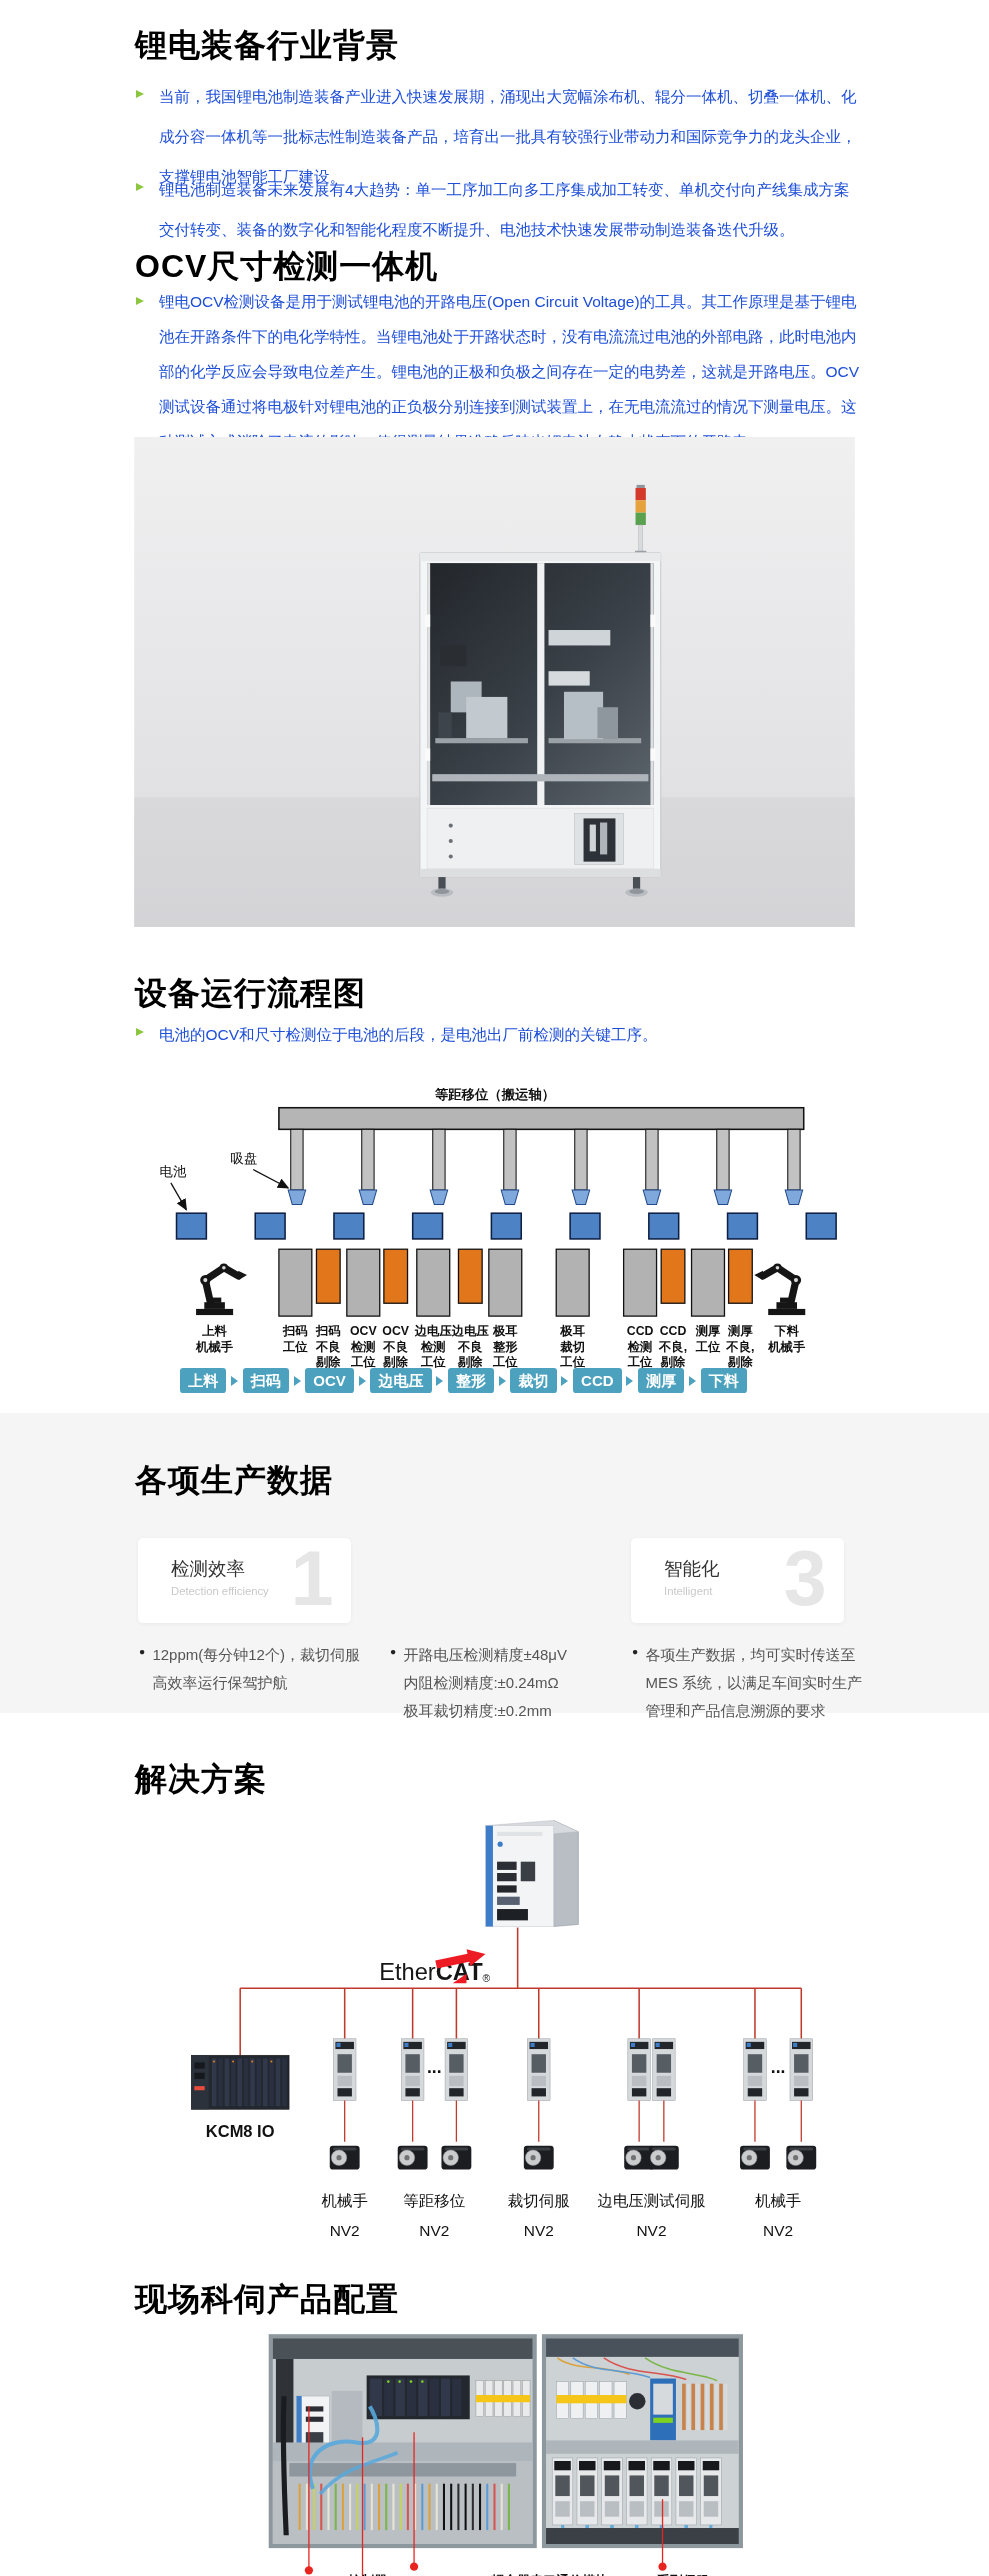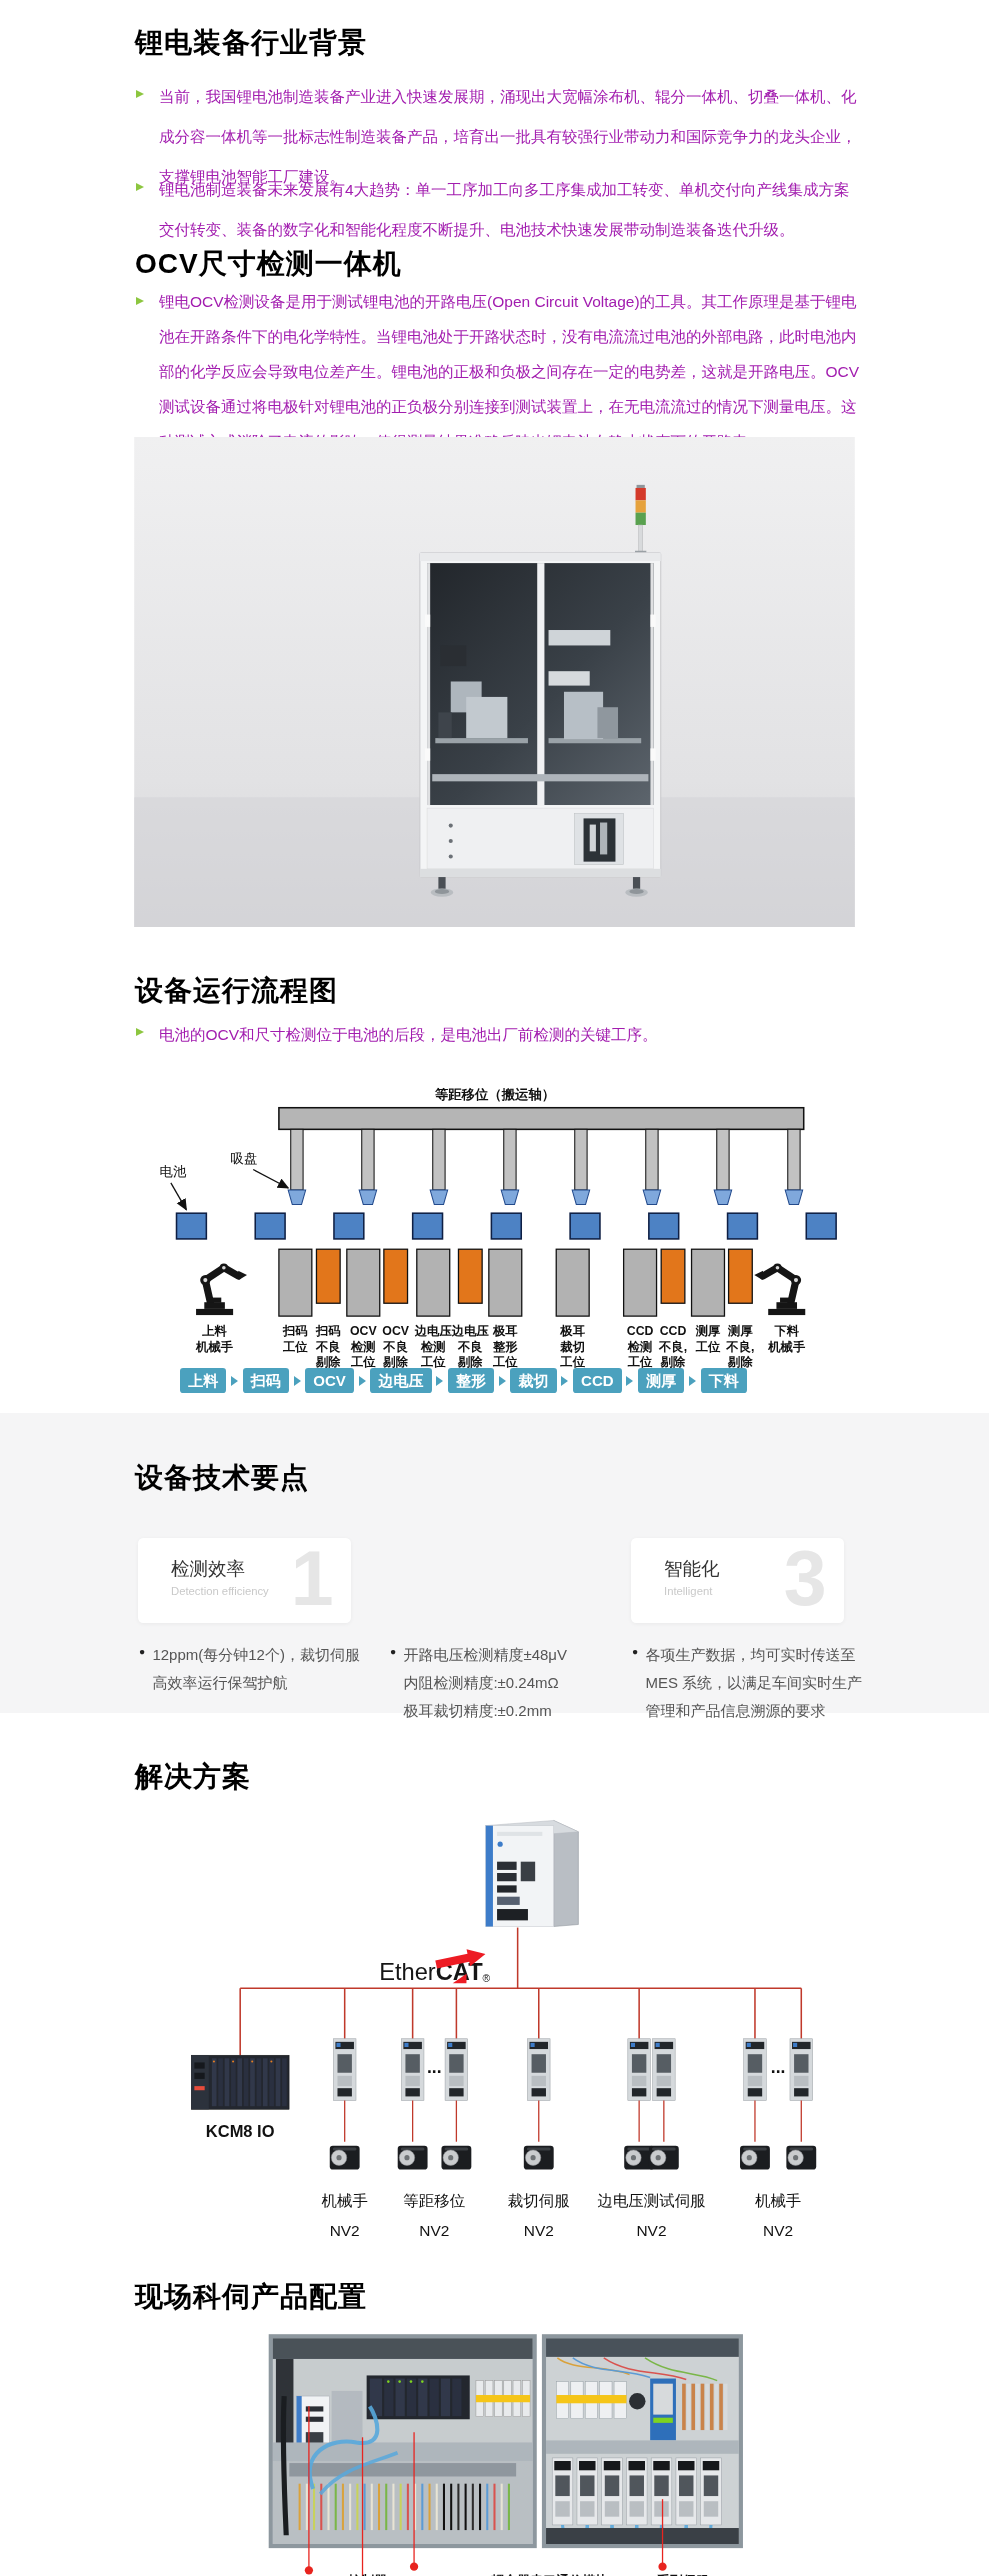--- a/index.html
+++ b/index.html
@@ -1,31 +1,31 @@
 <!DOCTYPE html>
 <html style="font-size:8.2px"><head>
 <meta charset="utf-8">
 <style>
   html,body{margin:0;padding:0;background:#fff;}
   .page{position:relative;width:990px;height:3289px;background:#ffffff;overflow:hidden;
         font-family:"Liberation Sans","DejaVu Sans",sans-serif;}
   .band{position:absolute;left:0;width:990px;background:#f5f5f6;}
   #band-tech{top:1413px;height:300px;}
-  .sec-title{position:absolute;left:135px;margin:0;font-size:28px;font-weight:900;color:#000;
+  .sec-title{position:absolute;left:135px;margin:0;font-size:32px;font-weight:900;color:#000;
              letter-spacing:1px;line-height:1.15;}
   #t-industry{top:27px;}
   #t-ocv{top:248px;}
   #t-flow{top:975px;}
   #t-tech{top:1462px;}
   #t-sol{top:1761px;}
   #t-cfg{top:2281px;}
   .bullet{position:absolute;left:136px;width:726px;}
   .tri{position:absolute;left:0;top:13.4px;width:0;height:0;
        border-left:8.8px solid #8CC63F;border-top:4.6px solid transparent;border-bottom:4.6px solid transparent;}
-  .ptext{margin:0 0 0 23px;font-size:15.5px;line-height:40px;color:#a21caf;}
+  .ptext{margin:0 0 0 23px;font-size:15.5px;line-height:40px;color:#1d4ed8;}
   .b-ind-1{top:77px;}
   .b-ind-2{top:170px;}
   .b-ocv{top:284px;}
   .b-ocv .ptext{line-height:35px;}
   .b-flow{top:1024px;}
   .b-flow .tri{top:4.1px;}
   .b-flow .ptext{line-height:21.6px;}
   
   #machine-photo{position:absolute;left:134px;top:437px;width:721px;height:490px;}
   
@@ -271,21 +271,21 @@
       <span class="pill-arrow"></span>
       <span class="pill">裁切</span>
       <span class="pill-arrow"></span>
       <span class="pill">CCD</span>
       <span class="pill-arrow"></span>
       <span class="pill">测厚</span>
       <span class="pill-arrow"></span>
       <span class="pill">下料</span>
     </div>
 
-  <h2 class="sec-title" id="t-tech">设备技术要点</h2>
+  <h2 class="sec-title" id="t-tech">各项生产数据</h2>
   <div class="tech-card" id="tech-card-0">
     <div class="tc-title">检测效率</div>
     <div class="tc-sub">Detection efficiency</div>
     <div class="tc-num">1</div>
   </div>
   <div class="tech-card" id="tech-card-2">
     <div class="tc-title">智能化</div>
     <div class="tc-sub">Intelligent</div>
     <div class="tc-num">3</div>
   </div>

